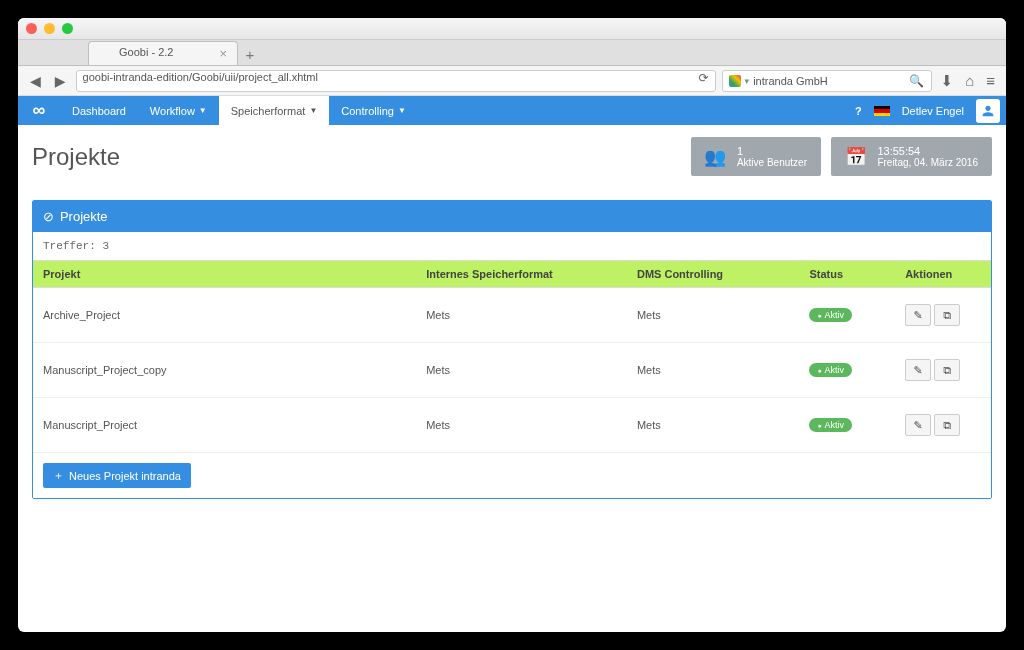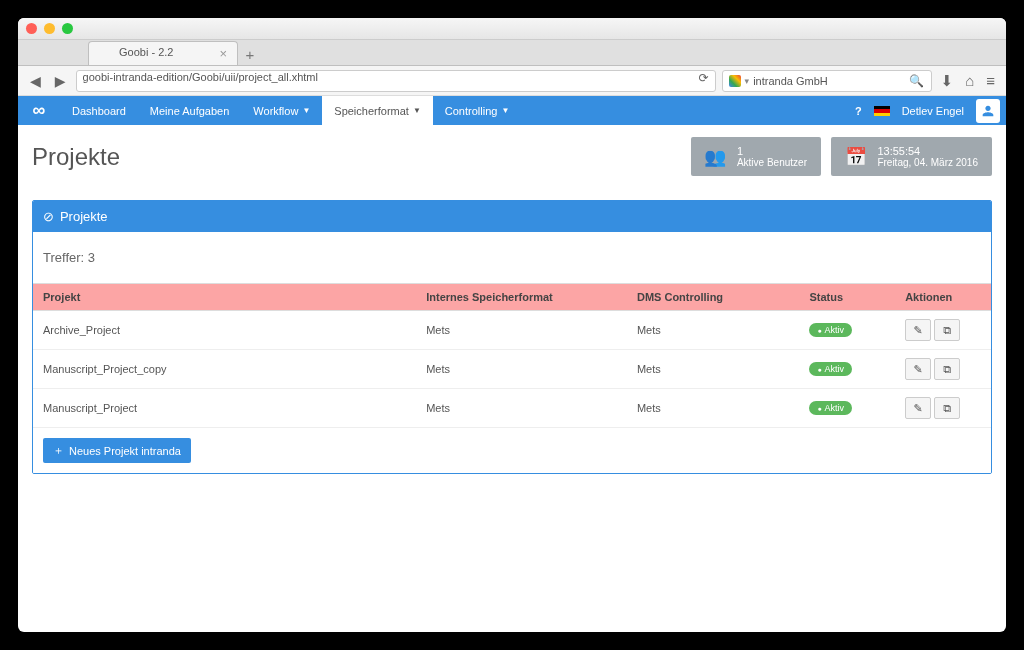--- a/index.html
+++ b/index.html
@@ -38,24 +38,24 @@
 .info-card.cal { margin-left: 10px; }
 .info-ic { font-size: 18px; opacity: 0.9; }
 .info-text .big { font-size: 11px; }
 .breadcrumb { padding: 6px 14px 10px; font-size: 11px; color: #888; border-bottom: 1px solid #eee; }
 .breadcrumb .sep { margin: 0 4px; color: #bbb; }
 .content { padding: 12px 14px; }
 .panel { border: 1px solid #368ee0; border-radius: 2px; overflow: hidden; }
 .panel-head { background: #368ee0; color: #fff; padding: 8px 10px; font-size: 13px; display: flex; align-items: center; gap: 6px; }
 .panel-head .ic { font-size: 13px; }
 .panel-body { background: #fff; }
-.hits { padding: 18px 10px; font-size: 13px; color: #666; }
+.hits { padding: 8px 10px; font-size: 11px; color: #666; font-family: Liberation Mono, monospace; }
 table { width: 100%; border-collapse: collapse; font-size: 11px; }
-th { background: #fca5a5; text-align: left; padding: 7px 10px; font-weight: 600; color: #444; border-top: 1px solid #ddd; border-bottom: 1px solid #ddd; }
-td { padding: 8px 10px; border-bottom: 1px solid #eee; color: #555; }
+th { background: #bef264; text-align: left; padding: 7px 10px; font-weight: 600; color: #444; border-top: 1px solid #ddd; border-bottom: 1px solid #ddd; }
+td { padding: 16px 10px; border-bottom: 1px solid #eee; color: #555; }
 .badge-active { background: #5cb85c; color: #fff; font-size: 9px; padding: 2px 8px; border-radius: 8px; display: inline-flex; align-items: center; gap: 3px; }
 .badge-active::before { content: "●"; font-size: 7px; }
 .action-btn { display:inline-flex; width: 26px; height: 22px; background: #f5f5f5; border: 1px solid #ccc; border-radius: 2px; align-items:center; justify-content:center; color:#555; font-size:11px; margin-right: 3px; cursor:pointer; }
 .new-btn { margin: 10px; display: inline-flex; align-items: center; gap: 5px; background: #368ee0; color: #fff; border: none; padding: 5px 10px; font-size: 11px; border-radius: 2px; cursor: pointer; }
 .rspacer { margin-left:auto; }
 </style>
 </head>
 <body>
 
 <div class="mac-window">
@@ -90,23 +90,20 @@
     <span class="tool-ic">≡</span>
   </div>
 
   <div class="app">
     <div class="topnav">
       <div class="logo-box">
           <span class="infinity">∞</span>
         </div>
       <div class="nav-item">
           <span>Dashboard</span>
-        </div>
-      <div class="nav-item">
-          <span>Meine Aufgaben</span>
         </div>
       <div class="nav-item">
           <span>Workflow</span>
           <span class="caret-down">▼</span>
         </div>
       <div class="nav-item active">
           <span>Speicherformat</span>
           <span class="caret-down">▼</span>
         </div>
       <div class="nav-item">

